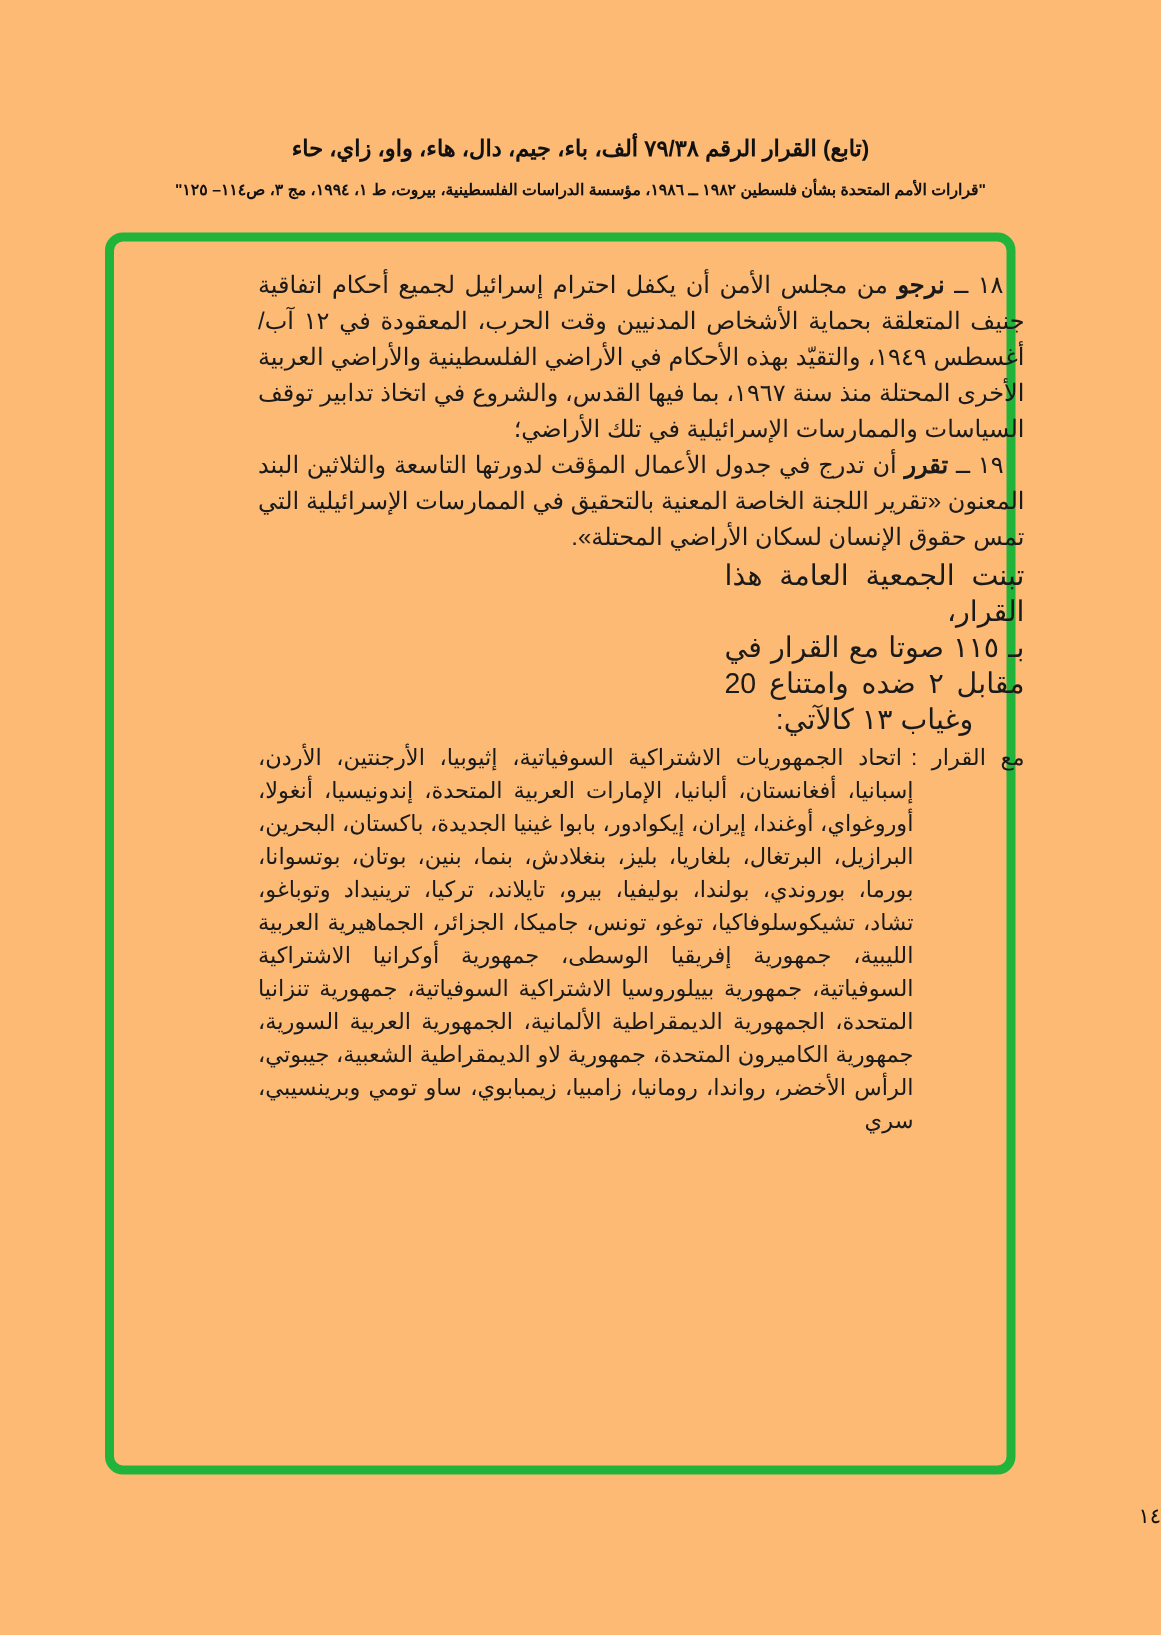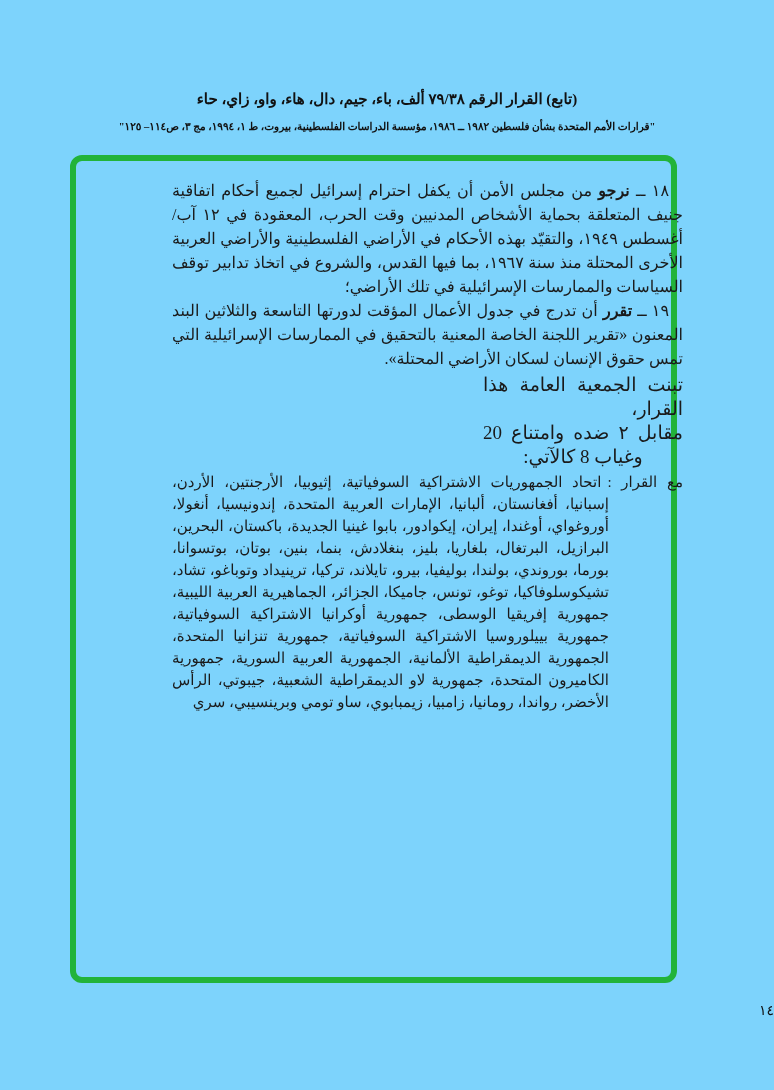--- a/index.html
+++ b/index.html
@@ -1,22 +1,22 @@
 <!DOCTYPE html>
 <html lang="ar"><head>
 <meta charset="utf-8">
 <style>
   html, body { margin: 0; padding: 0; background: #ffffff; }
   .page {
     position: relative;
     width: 774px;
     height: 1090px;
-    background: #7dd3fc;
+    background: #fdba74;
     overflow: hidden;
-    font-family: Liberation Serif, serif;
+    font-family: Liberation Sans, sans-serif;
   }
   .header-title {
     position: absolute;
     top: 90px; left: 0; right: 0;
     text-align: center;
     direction: rtl;
     font-size: 15px;
     font-weight: 700;
     color: #111111;
     letter-spacing: 0.2px;
@@ -101,22 +101,23 @@
   <div class="frame" style="border-color: rgb(34, 179, 58);"></div>
 
   <div class="content">
 
     <p class="clause"><span>١٨ ــ </span><b>نرجو</b><span> من مجلس الأمن أن يكفل احترام إسرائيل لجميع أحكام اتفاقية جنيف المتعلقة بحماية الأشخاص المدنيين وقت الحرب، المعقودة في ١٢ آب/أغسطس ١٩٤٩، والتقيّد بهذه الأحكام في الأراضي الفلسطينية والأراضي العربية الأخرى المحتلة منذ سنة ١٩٦٧، بما فيها القدس، والشروع في اتخاذ تدابير توقف السياسات والممارسات الإسرائيلية في تلك الأراضي؛</span></p>
 
     <p class="clause"><span>١٩ ــ </span><b>تقرر</b><span> أن تدرج في جدول الأعمال المؤقت لدورتها التاسعة والثلاثين البند المعنون «تقرير اللجنة الخاصة المعنية بالتحقيق في الممارسات الإسرائيلية التي تمس حقوق الإنسان لسكان الأراضي المحتلة».</span></p>
 
     <div class="adoption">
       <div class="adoption-line">تبنت الجمعية العامة هذا القرار،</div>
+      <div class="adoption-line">بـ ١١٥ صوتا مع القرار في</div>
       <div class="adoption-line">مقابل ٢ ضده وامتناع 20</div>
-      <div class="adoption-line last">وغياب 8 كالآتي:</div>
+      <div class="adoption-line last">وغياب ١٣ كالآتي:</div>
     </div>
 
     <p class="votes"><span class="vote-label">مع القرار :</span><span>اتحاد الجمهوريات الاشتراكية السوفياتية، إثيوبيا، الأرجنتين، الأردن، إسبانيا، أفغانستان، ألبانيا، الإمارات العربية المتحدة، إندونيسيا، أنغولا، أوروغواي، أوغندا، إيران، إيكوادور، بابوا غينيا الجديدة، باكستان، البحرين، البرازيل، البرتغال، بلغاريا، بليز، بنغلادش، بنما، بنين، بوتان، بوتسوانا، بورما، بوروندي، بولندا، بوليفيا، بيرو، تايلاند، تركيا، ترينيداد وتوباغو، تشاد، تشيكوسلوفاكيا، توغو، تونس، جاميكا، الجزائر، الجماهيرية العربية الليبية، جمهورية إفريقيا الوسطى، جمهورية أوكرانيا الاشتراكية السوفياتية، جمهورية بييلوروسيا الاشتراكية السوفياتية، جمهورية تنزانيا المتحدة، الجمهورية الديمقراطية الألمانية، الجمهورية العربية السورية، جمهورية الكاميرون المتحدة، جمهورية لاو الديمقراطية الشعبية، جيبوتي، الرأس الأخضر، رواندا، رومانيا، زامبيا، زيمبابوي، ساو تومي وبرينسيبي، سري</span></p>
 
   </div>
 
   <div class="page-number">١٤</div>
 
 </div>
 

